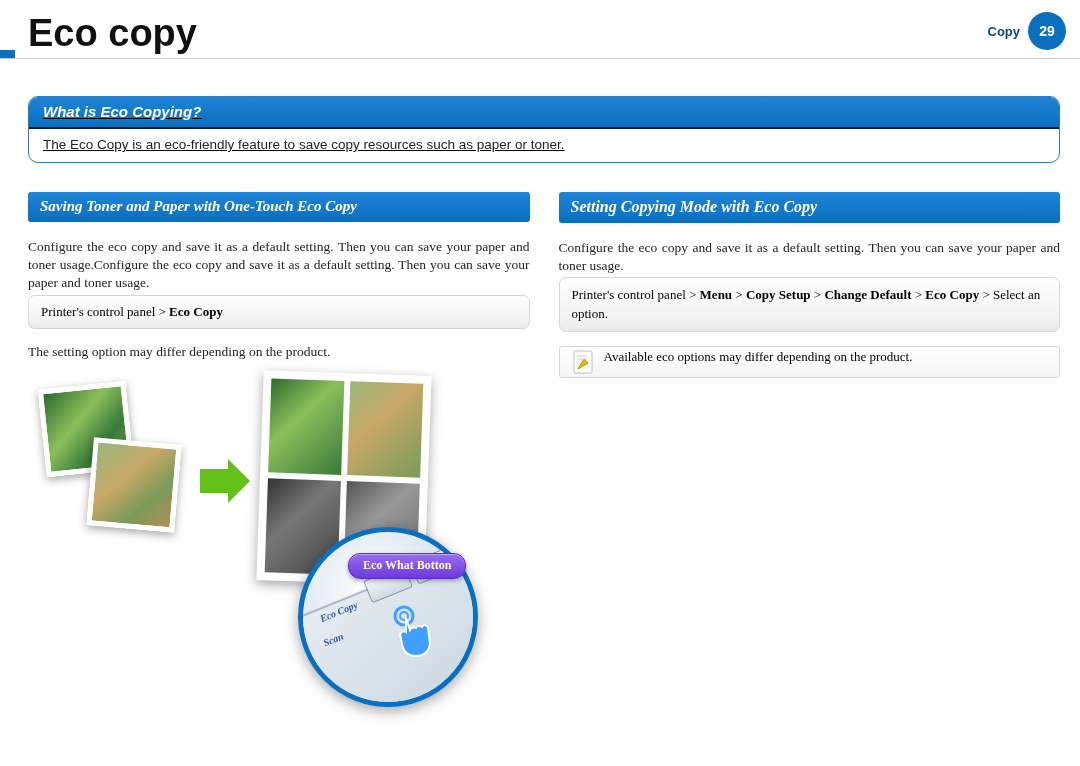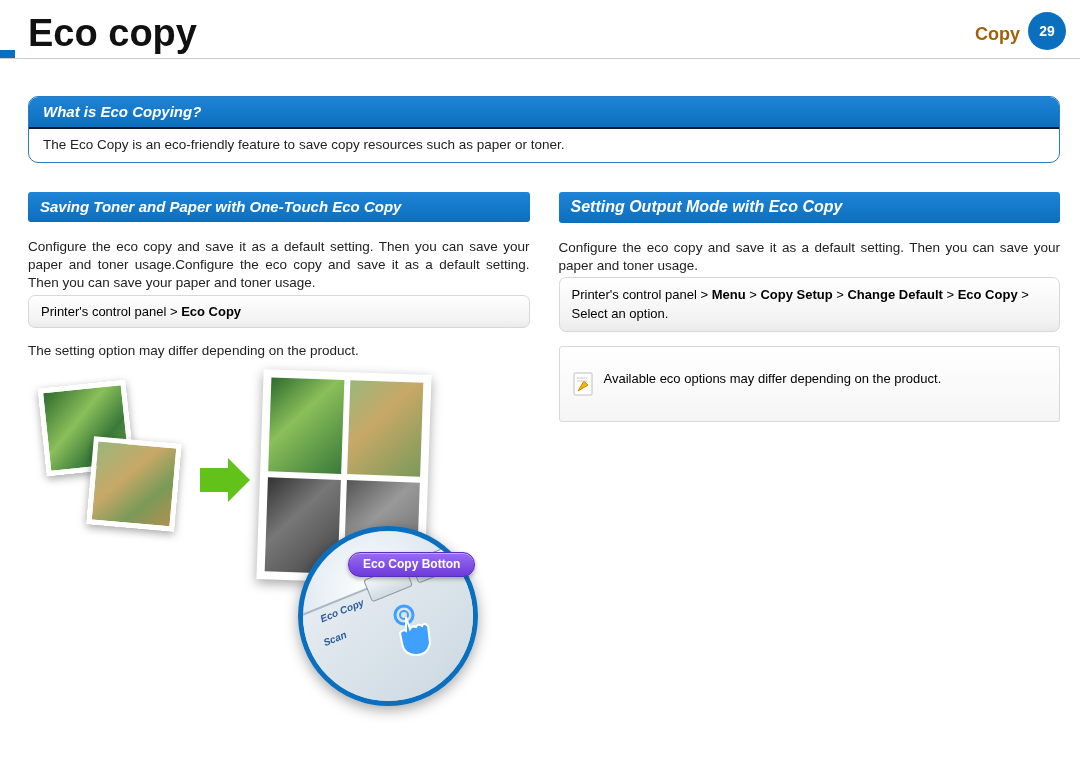--- a/index.html
+++ b/index.html
@@ -26,23 +26,23 @@
   }
   .title-underline {
     position: absolute;
     top: 58px; left: 0;
     width: 1080px; height: 1px;
     background: #ccc;
   }
   .section-label {
     position: absolute;
     top: 24px; right: 60px;
-    color: #a16207;
-    font-weight: 700;
-    font-size: 18px;
+    color: #0c4a6e;
+    font-weight: 700;
+    font-size: 13px;
   }
   .page-badge {
     position: absolute;
     top: 12px; right: 14px;
     width: 38px; height: 38px;
     border-radius: 50%;
     background: #0b6fbf;
     color: #fff;
     font-weight: 700;
     font-size: 14px;
@@ -51,40 +51,42 @@
     justify-content: center;
   }
   .wide-panel {
     position: absolute;
     left: 28px; right: 20px;
     top: 96px;
     border: 1px solid #2a7bc4;
     border-radius: 10px;
     overflow: hidden;
     background: #fff;
+    text-decoration: underline;
   }
   .wide-panel-header {
     background: linear-gradient(#1f84d6,#0b6fbf);
     color: #fff;
     font-style: italic;
     font-weight: 700;
     font-size: 15px;
     padding: 6px 14px 7px;
   }
   .wide-panel-body {
     padding: 8px 14px 10px;
     font-size: 13.5px;
     color: #222;
     border-top: 2px solid #0f172a;
   }
   .columns {
     position: absolute;
     top: 192px; left: 28px; right: 20px; bottom: 8px;
     display: flex;
     gap: 29px;
+    font-family: Liberation Serif, serif;
   }
   .col { flex: 1; min-width: 0; }
   .col-heading {
     background: linear-gradient(#1f84d6,#0b6fbf);
     color: #fff;
     font-style: italic;
     font-weight: 700;
     font-size: 16px;
     padding: 6px 12px 7px;
     border-radius: 3px;
@@ -105,21 +107,21 @@
     padding: 8px 12px;
     font-size: 13px;
     margin-bottom: 14px;
   }
   .note-box {
     display: flex;
     gap: 10px;
     border: 1px solid #d8d8d8;
     border-radius: 3px;
     background: linear-gradient(#ffffff,#f5f5f5);
-    padding: 24px 12px;
+    padding: 2px 12px;
     font-size: 13px;
     align-items: flex-start;
   }
   .note-icon {
     width: 22px; height: 26px;
     flex-shrink: 0;
   }
   
   .illus {
     position: relative;
@@ -254,33 +256,33 @@
         <div class="cell4"></div>
       </div>
       <div class="lens">
         <div class="lens-panel"></div>
         <div class="lens-btn-row">
           <span class="lens-key"></span><span class="lens-key"></span><span class="lens-key"></span>
         </div>
         <div class="lens-label1">Eco Copy</div>
         <div class="lens-label2">Scan</div>
       </div>
-      <div class="callout">Eco Copy Botton</div>
+      <div class="callout">Eco What Botton</div>
       <svg class="hand" width="60" height="60" viewBox="0 0 60 60">
         <g fill="#3fa0ff" stroke="#fff" stroke-width="2">
           <circle cx="14" cy="12" r="9" fill="none" stroke="#3fa0ff" stroke-width="3"></circle>
           <circle cx="14" cy="12" r="4" fill="none" stroke="#3fa0ff" stroke-width="2"></circle>
           <path d="M16 14 L20 26 Q22 22 26 24 Q28 20 32 23 Q34 19 38 23 L40 40 Q38 52 26 52 Q14 52 12 40 L10 30 Q13 26 16 28 Z"></path>
         </g>
       </svg>
     </div>
   </div>
 
   <div class="col">
-    <div class="col-heading">Setting Output Mode with Eco Copy</div>
+    <div class="col-heading">Setting Copying Mode with Eco Copy</div>
     <p class="body-text">Configure the eco copy and save it  as a default setting. Then you can save your paper and toner usage.</p>
     <div class="path-box" style="line-height:1.4">
       <span>Printer's control panel &gt; </span><b>Menu</b><span> &gt; </span><b>Copy Setup</b><span>  &gt; </span><b>Change Default</b><span>  &gt; </span><b>Eco Copy</b><span> &gt; Select an option.</span>
     </div>
     <div class="note-box">
       <svg class="note-icon" viewBox="0 0 22 26">
         <rect x="2" y="2" width="18" height="22" rx="1" fill="#fff" stroke="#c0c0c0"></rect>
         <path d="M2 2 L18 2 L22 6 L22 24 L2 24 Z" fill="none"></path>
         <path d="M6 20 L12 10 L16 14 Z" fill="#f4b400" stroke="#c78a00"></path>
         <line x1="5" y1="7" x2="15" y2="7" stroke="#ccc"></line>

